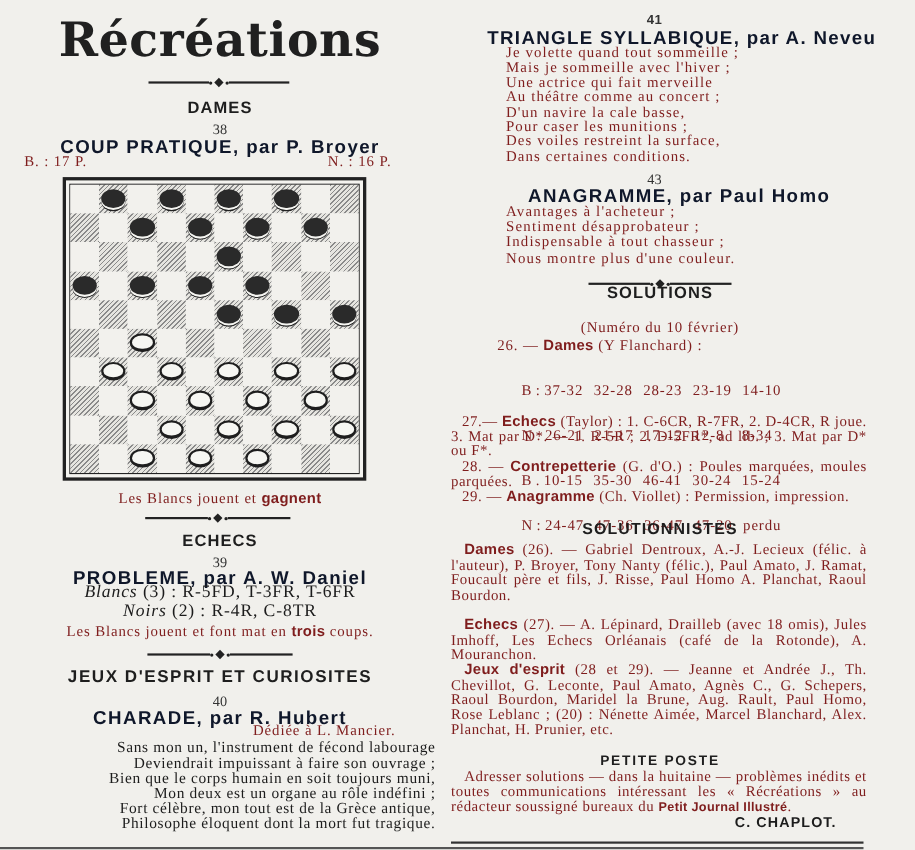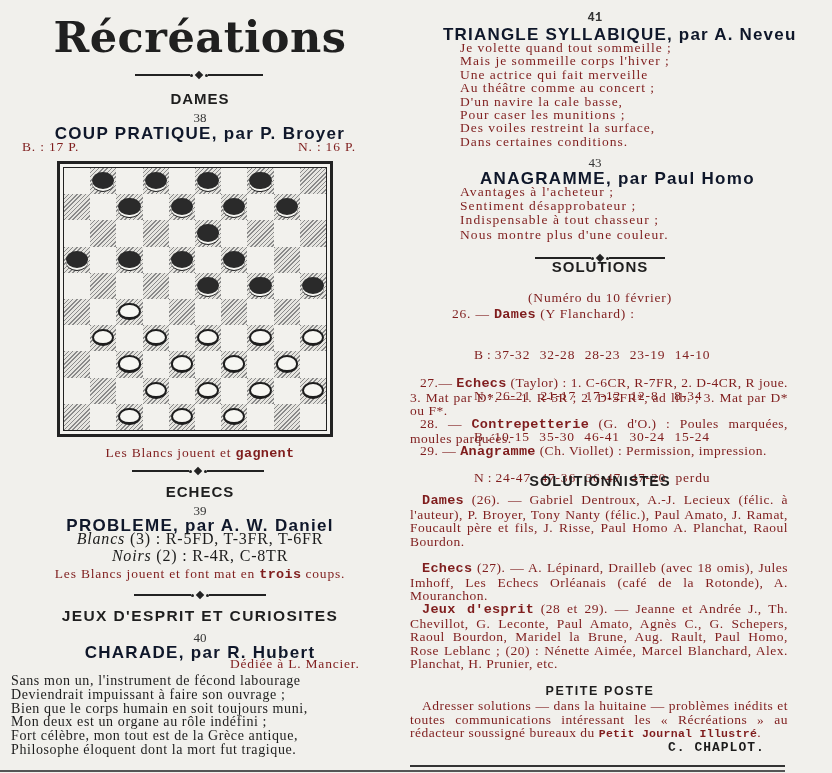--- a/index.html
+++ b/index.html
@@ -28,21 +28,21 @@
     letter-spacing: 1px; color: #1e1e1e;
   }
   .abs { position: absolute; }
   .center { text-align: center; }
   .num { font-family: "Liberation Serif", serif; font-size: 13px; color: #333; }
   .title-line {
     font-family: "Liberation Sans", sans-serif; font-weight: bold; font-size: 17px;
     letter-spacing: 1.3px; color: #0f172a;
   }
   .serif13 { font-size: 13.5px; letter-spacing: 0.8px; color: #7f1d1d; line-height: 13.6px; }
-  .b { font-family: Liberation Mono, monospace; font-weight: bold; letter-spacing: 0.3px; }
+  .b { font-family: Liberation Sans, sans-serif; font-weight: bold; letter-spacing: 0.3px; }
 
   
   .board-frame {
     position: absolute; left: 57px; top: 161px; width: 276px; height: 276px;
     border: 3px solid #222; padding: 3px; background: #f4f3ef;
   }
   .board-inner {
     width: 100%; height: 100%; border: 1.5px solid #222;
     display: grid; grid-template-columns: repeat(10, 1fr); grid-template-rows: repeat(10, 1fr);
   }
@@ -281,34 +281,34 @@
     <div class="dot"></div>
     <div class="gem"></div>
     <div class="dot"></div>
     <div class="line"></div>
 </div>
 
 <div class="abs sans-head" style="left:0; top:607px; width:400px; font-size:15.5px; letter-spacing:1.4px;">JEUX D'ESPRIT ET CURIOSITES</div>
 <div class="abs center num" style="left:0; top:630px; width:400px;">40</div>
 <div class="abs center title-line" style="left:0; top:643px; width:400px;">CHARADE, par R. Hubert</div>
 <div class="abs serif13" style="left:230px; top:657px;">Dédiée à L. Mancier.</div>
-<div class="abs" style="left:11px; top:674px; width:385px; font-size:14px; letter-spacing:0.6px; line-height:13.8px;">
+<div class="abs" style="left:11px; top:674px; width:385px; font-size:14px; letter-spacing:0.6px; line-height:13.8px;text-align:right;">
   <div class="poem-line">Sans mon un, l'instrument de fécond labourage</div>
   <div class="poem-line">Deviendrait impuissant à faire son ouvrage ;</div>
   <div class="poem-line">Bien que le corps humain en soit toujours muni,</div>
   <div class="poem-line">Mon deux est un organe au rôle indéfini ;</div>
   <div class="poem-line">Fort célèbre, mon tout est de la Grèce antique,</div>
   <div class="poem-line">Philosophe éloquent dont la mort fut tragique.</div>
 </div>
 
 <div class="abs center num b" style="left:560px; top:11px; width:70px; font-size:12px;">41</div>
 <div class="abs title-line" style="left:443px; top:25px; letter-spacing:1.2px;">TRIANGLE SYLLABIQUE, par A. Neveu</div>
 <div class="abs serif13" style="left:460px; top:41px; line-height:13.4px; letter-spacing:1px;">
   <div class="poem-line">Je volette quand tout sommeille ;</div>
-  <div class="poem-line">Mais je sommeille corps l'hiver ;</div>
+  <div class="poem-line">Mais je sommeille avec l'hiver ;</div>
   <div class="poem-line">Une actrice qui fait merveille</div>
   <div class="poem-line">Au théâtre comme au concert ;</div>
   <div class="poem-line">D'un navire la cale basse,</div>
   <div class="poem-line">Pour caser les munitions ;</div>
   <div class="poem-line">Des voiles restreint la surface,</div>
   <div class="poem-line">Dans certaines conditions.</div>
 </div>
 
 <div class="abs center num" style="left:560px; top:155px; width:70px;">43</div>
 <div class="abs title-line" style="left:480px; top:169px;">ANAGRAMME, par Paul Homo</div>

